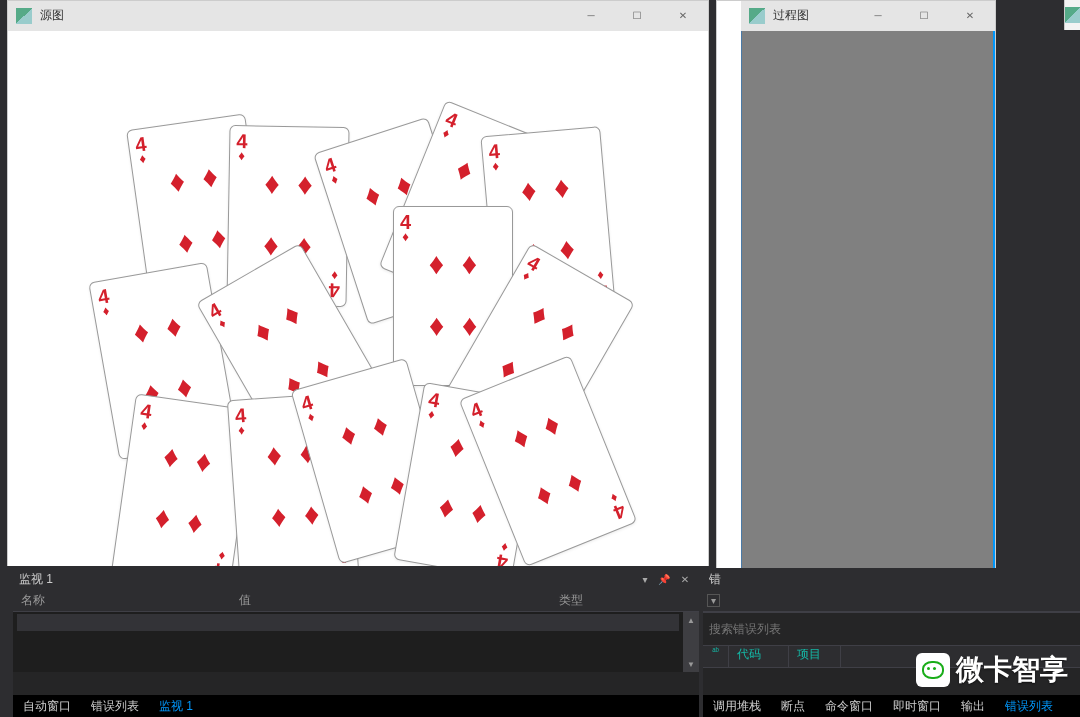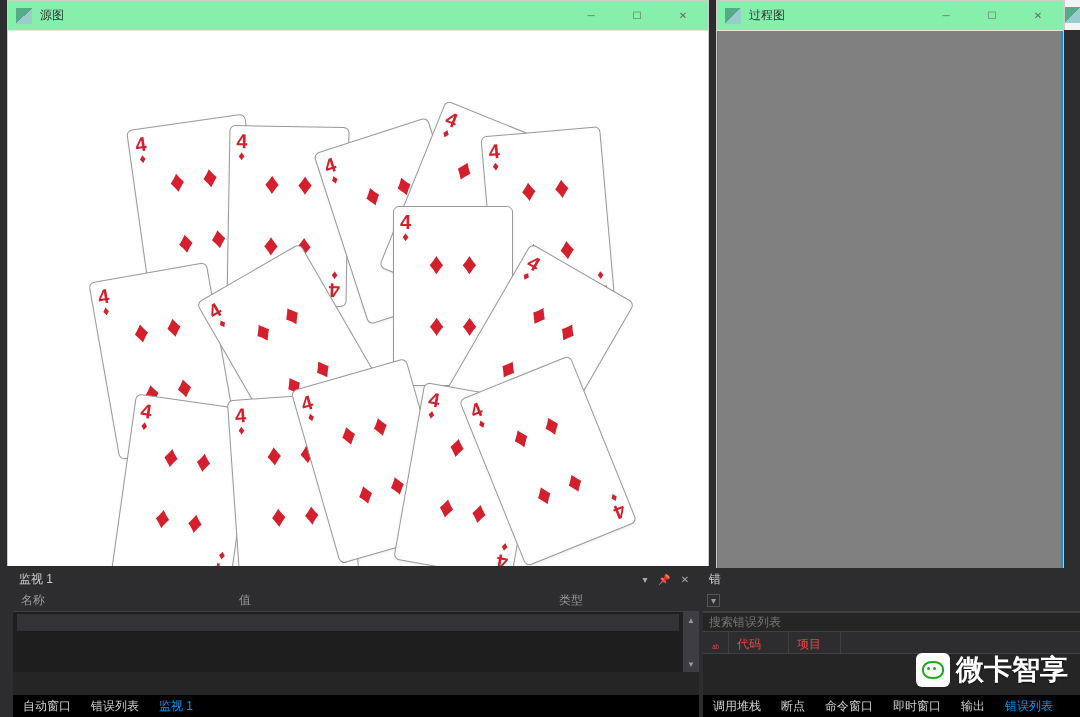--- a/index.html
+++ b/index.html
@@ -11,21 +11,21 @@
       overflow: hidden;
       position: relative;
     }
     .os-window {
       position: absolute;
       background: #fff;
       border: 1px solid #ccc;
     }
     .titlebar {
       height: 30px;
-      background: #86efac;
+      background: #e5e5e5;
       display: flex;
       align-items: center;
       padding: 0 2px 0 8px;
       border-bottom: 1px solid #e5e5e5;
     }
     .titlebar .icon {
       width: 16px;
       height: 16px;
       background: linear-gradient(135deg, #5a8 0%, #5a8 50%, #9cc 50%, #9cc 100%);
       margin-right: 8px;
@@ -175,21 +175,21 @@
     }
     .tab.active { color: #0097fb; }
     .right-border-highlight {
       position: absolute;
       top:0; right:0; bottom:0; width:2px;
       background:#0097fb;
     }
 
     
     .search-row {
-      height: 20px;
+      height: 34px;
       background: #252526;
       display: flex;
       align-items: center;
       border-top: 1px solid #3f3f46;
       border-bottom: 1px solid #3f3f46;
     }
     .search-row input {
       flex: 1;
       background: #252526;
       border: none;
@@ -199,24 +199,24 @@
       outline: none;
     }
     .err-grid-header {
       display: flex;
       height: 22px;
       align-items: center;
       background: #2d2d30;
       border-bottom: 1px solid #3f3f46;
     }
     .err-grid-header .cell {
-      font-size: 12px; color:#ef4444; padding: 0 8px;
+      font-size: 12px; color:#14b8a6; padding: 0 8px;
       border-right: 1px solid #3f3f46;
       height:100%;
-      display:flex; align-items:flex-end;
+      display:flex; align-items:flex-start;
     }
     .icon-cell { width:26px; justify-content:center; }
 
     
     .watermark {
       position: absolute;
       right: 12px;
       bottom: 28px;
       display: flex;
       align-items: center;
@@ -493,21 +493,21 @@
         <div class="pips">
           <div class="pip">♦</div>
           <div class="pip">♦</div>
           <div class="pip flip">♦</div>
           <div class="pip flip">♦</div>
         </div>
       </div>
     </div>
 </div>
 
-<div class="os-window" style="left:716px; top:0; width:348px; height:616px;">
+<div class="os-window" style="left:716px; top:0; width:280px; height:616px;padding-left:24px;">
   <div class="titlebar">
     <div class="icon"></div>
     <div class="title">过程图</div>
     <div class="controls">
       <div class="ctrl">─</div>
       <div class="ctrl">☐</div>
       <div class="ctrl close">✕</div>
     </div>
   </div>
   <div style="height:585px; position:relative;">

